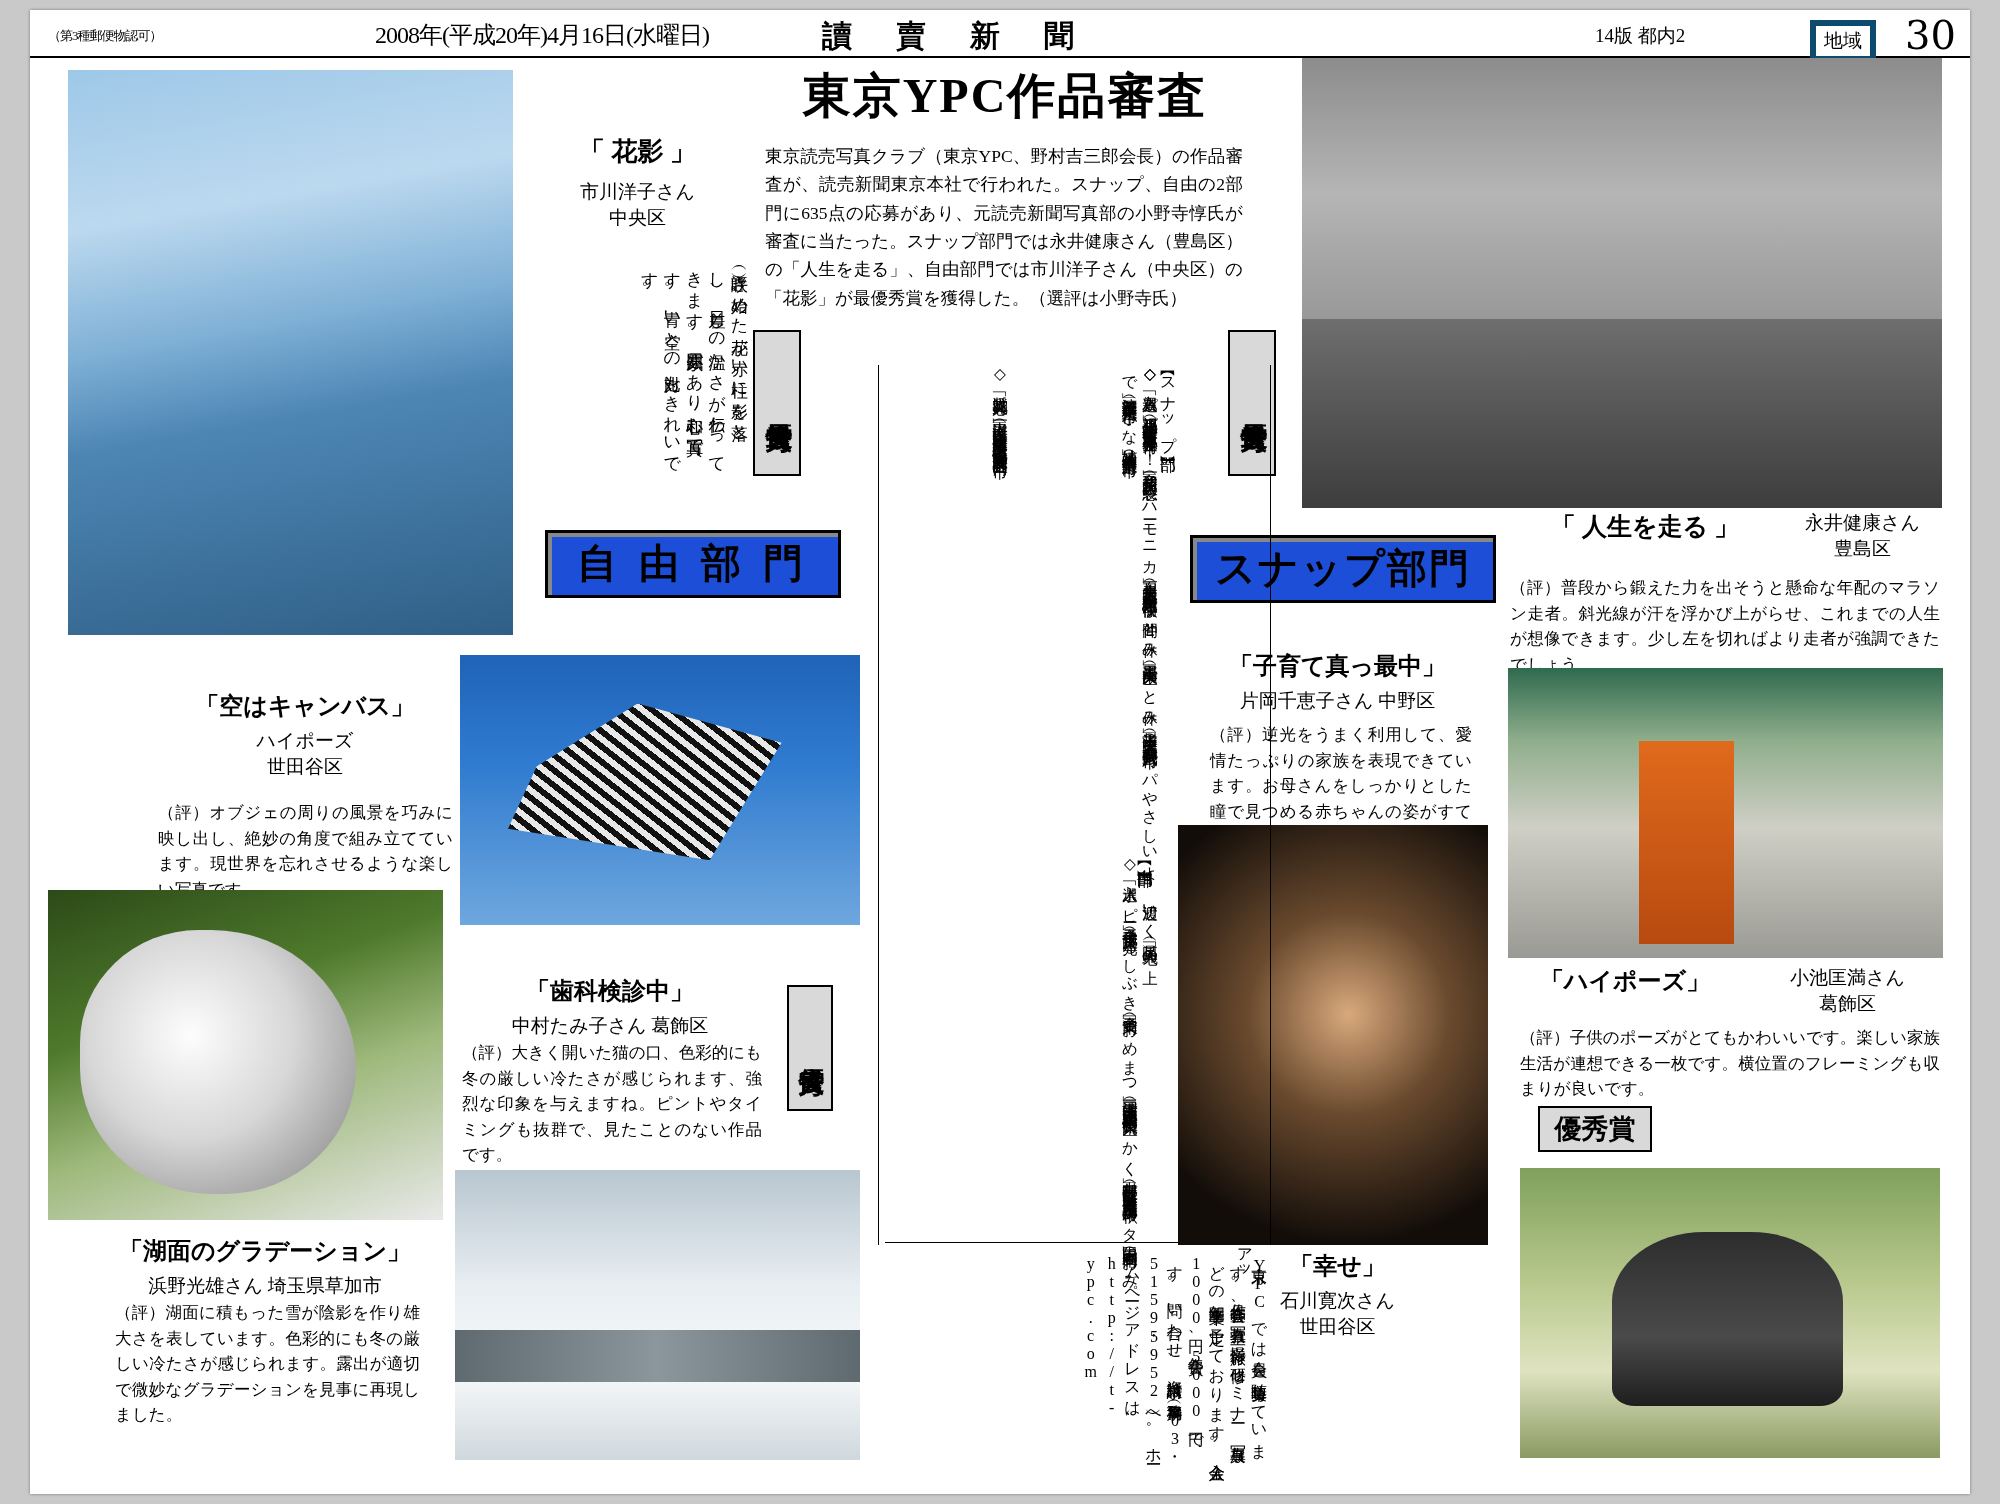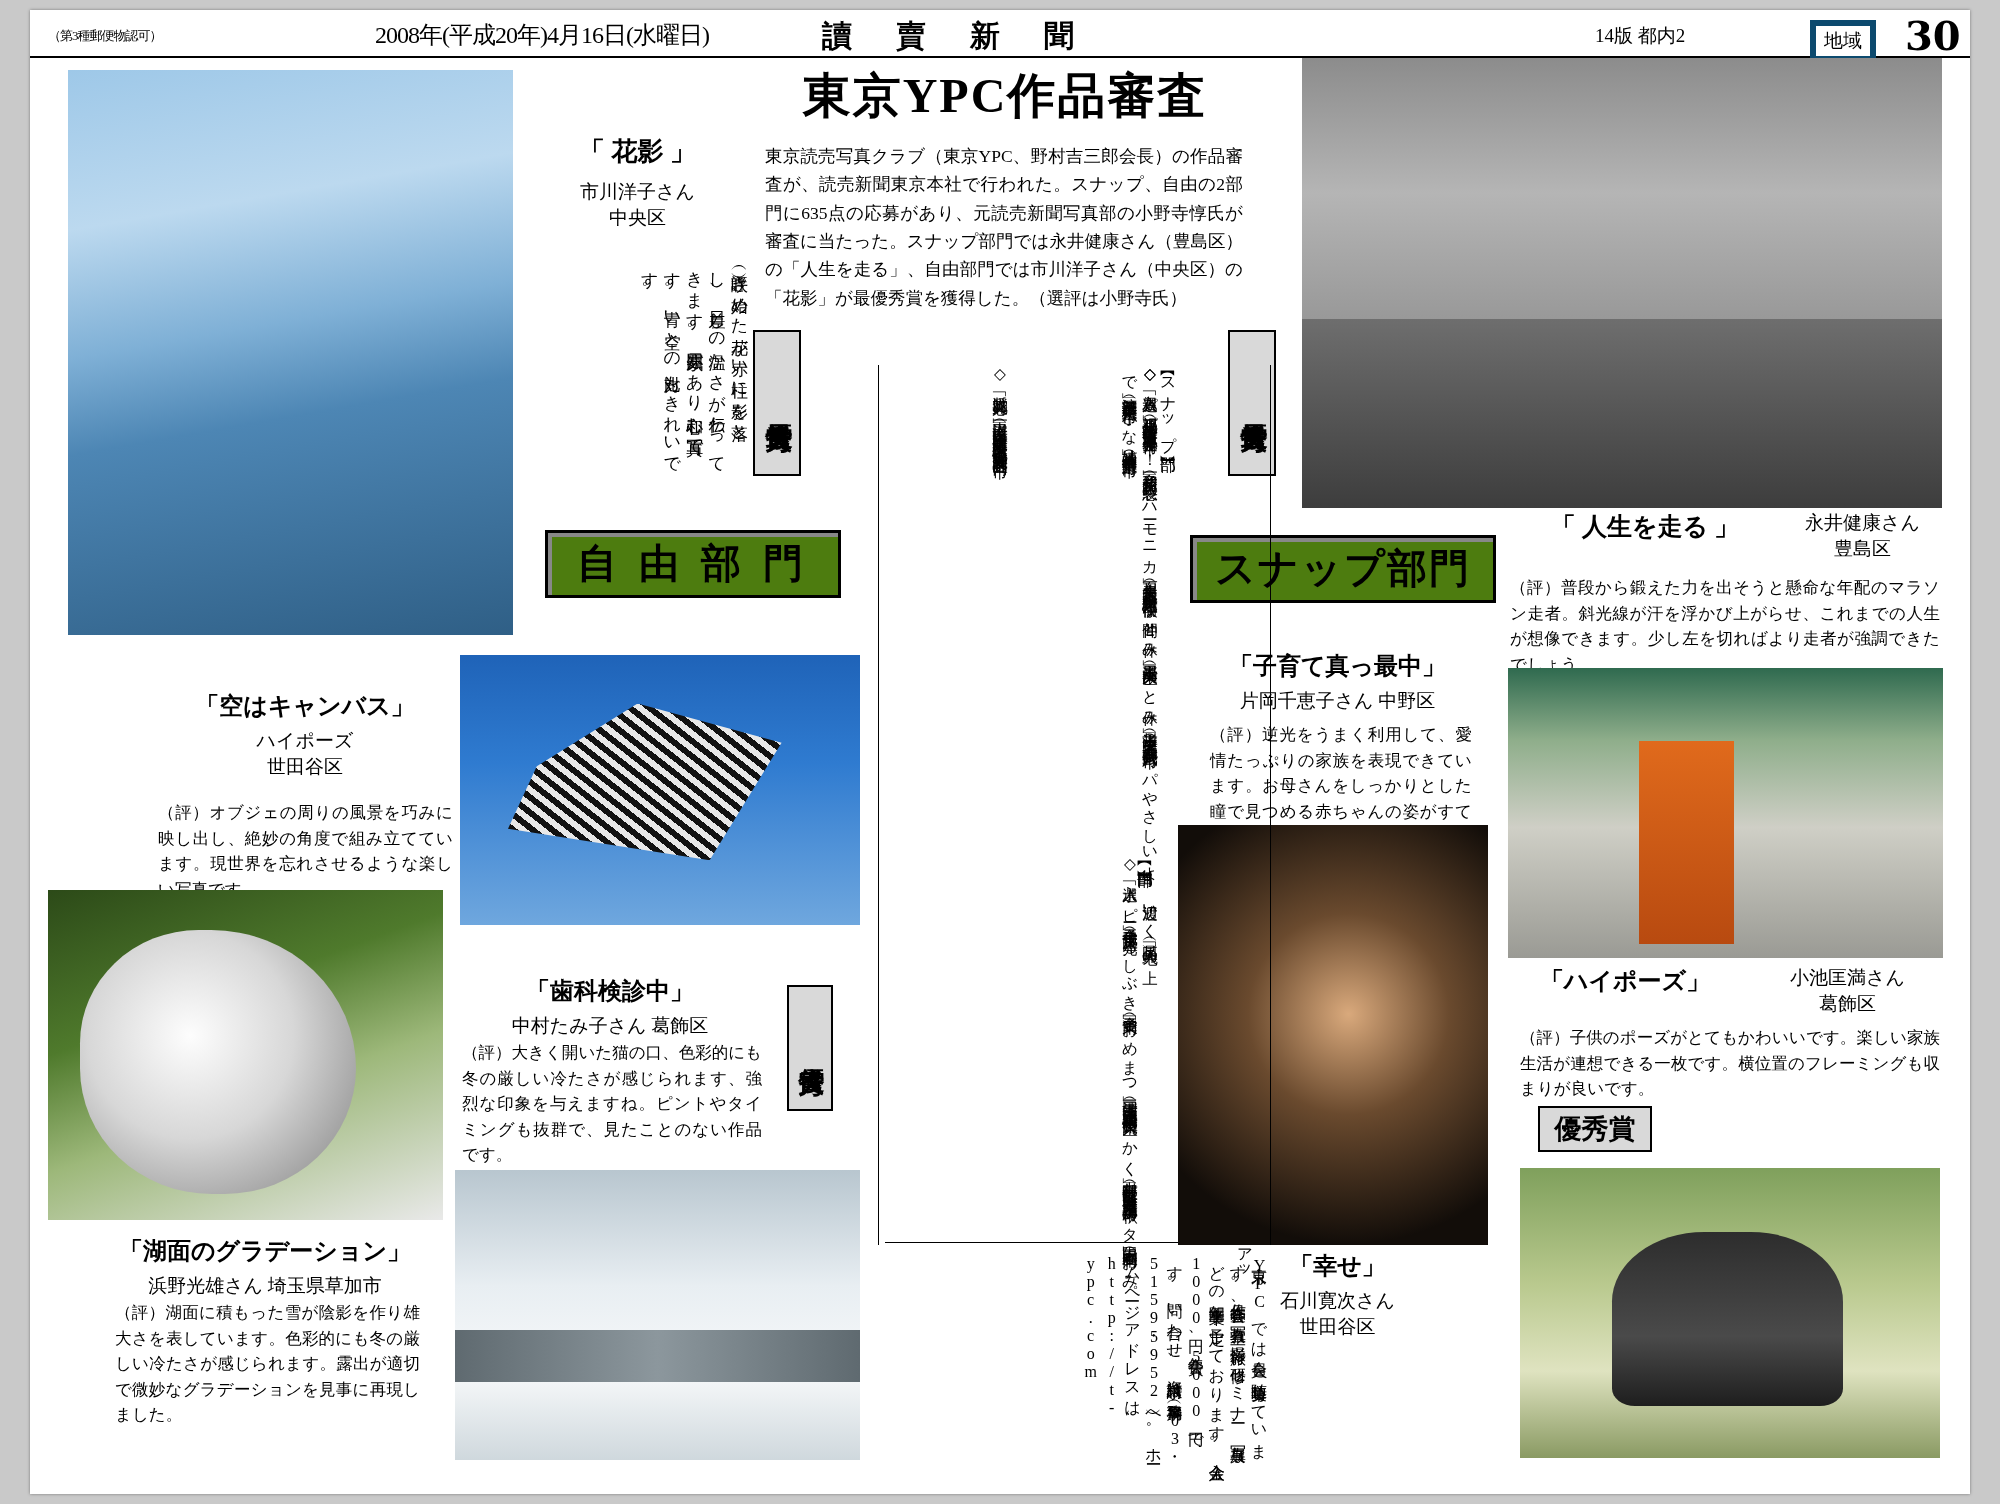--- a/index.html
+++ b/index.html
@@ -25,41 +25,41 @@
   .mh-date{position:absolute;left:345px;top:9px;font-size:24px;letter-spacing:-1px;white-space:nowrap;}
   .mh-logo{position:absolute;left:770px;top:6px;width:340px;height:34px;}
   .mh-logo span{
     display:inline-block;width:74px;text-align:center;
     font-size:30px;font-weight:bold;letter-spacing:0;
     font-family:"DejaVu Serif",serif;
     color:#000;
   }
   .mh-ed{position:absolute;left:1565px;top:13px;font-size:19px;white-space:nowrap;}
   .mh-region{position:absolute;left:1780px;top:10px;border:6px solid #0c4a6e;padding:2px 8px;font-size:19px;}
-  .mh-page{position:absolute;left:1875px;top:2px;font-size:40px;font-weight:bold;font-family:"DejaVu Serif",serif;}
+  .mh-page{position:absolute;left:1875px;top:2px;font-size:40px;font-weight:normal;font-family:"DejaVu Serif",serif;}
 
   
   .vtext{
     writing-mode:vertical-rl;
     text-orientation:upright;
     font-family:"Liberation Serif","DejaVu Serif",serif;
     line-height:1.32;
     letter-spacing:1px;
   }
   .cap-title{font-size:26px;font-weight:bold;text-align:center;}
   .cap-sub{font-size:19px;text-align:center;}
   .body-s{font-size:16.5px;text-align:justify;line-height:1.55;}
   .photo{position:absolute;background:#555;overflow:hidden;}
   .award{
     position:absolute;border:2px solid #000;background:#d9d9d9;
     text-align:center;font-weight:bold;
   }
   .award.v{writing-mode:vertical-rl;text-orientation:upright;}
   .section-band{
-    position:absolute;border:3px solid #000;background:#4d7c0f;
+    position:absolute;border:3px solid #000;background:#1d4ed8;
     font-size:40px;font-weight:bold;text-align:center;letter-spacing:6px;
     box-shadow:4px 4px 0 #888 inset;
   }
   .divider-v{position:absolute;width:0;border-left:1px solid #000;}
   .divider-h{position:absolute;height:0;border-top:1px solid #000;}
 
   
   .headline{
     position:absolute;left:735px;top:54px;width:480px;
     font-size:48px;font-weight:bold;text-align:center;letter-spacing:2px;

